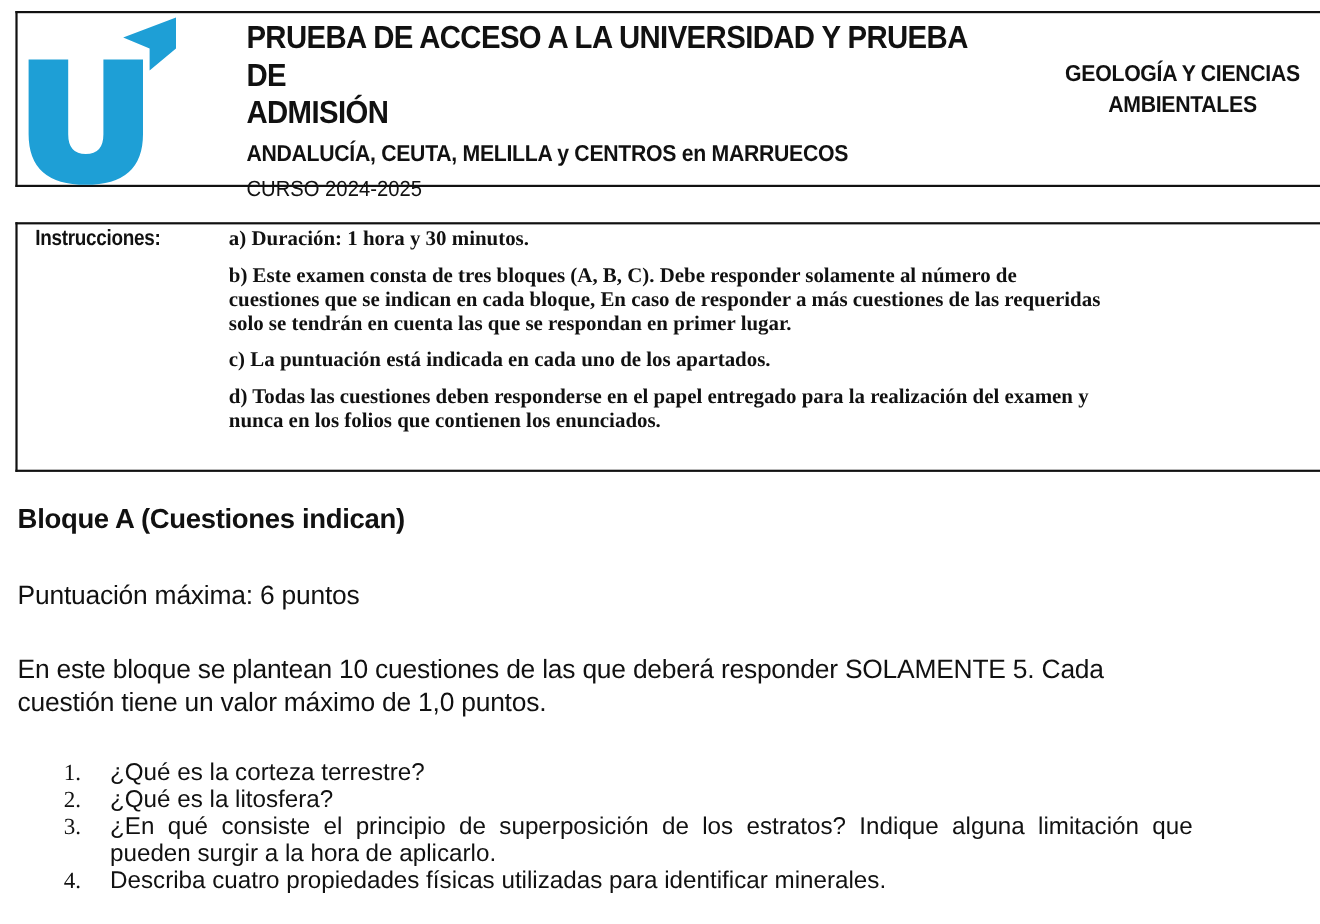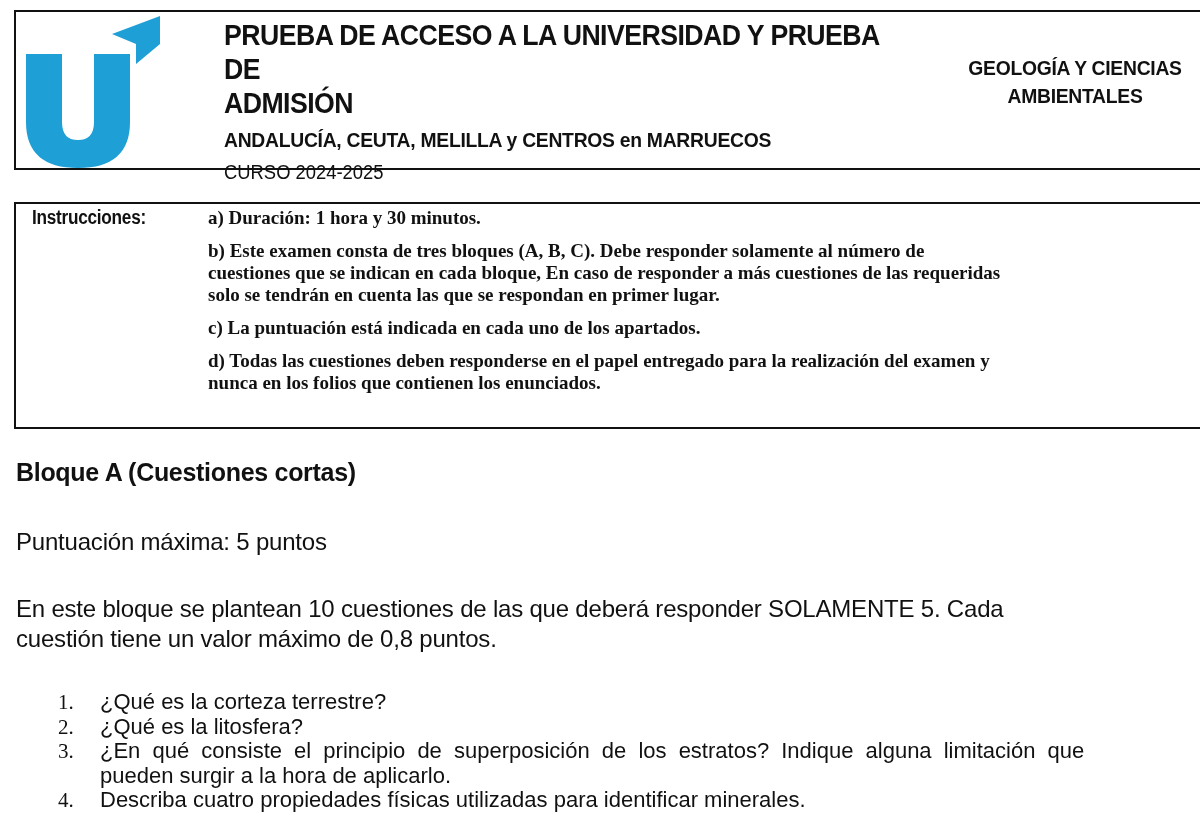--- a/index.html
+++ b/index.html
@@ -105,25 +105,25 @@
   </div>
   <div class="instr-item">
     <div>c) La puntuación está indicada en cada uno de los apartados.</div>
   </div>
   <div class="instr-item">
     <div>d) Todas las cuestiones deben responderse en el papel entregado para la realización del examen y</div>
     <div>nunca en los folios que contienen los enunciados.</div>
   </div>
 </div>
 
-<div class="block-title">Bloque A (Cuestiones cortas)</div>
-<div class="block-score">Puntuación máxima: 5 puntos</div>
+<div class="block-title">Bloque A (Cuestiones indican)</div>
+<div class="block-score">Puntuación máxima: 6 puntos</div>
 <div class="block-desc">
   <div>En este bloque se plantean 10 cuestiones de las que deberá responder SOLAMENTE 5. Cada</div>
-  <div>cuestión tiene un valor máximo de 0,8 puntos.</div>
+  <div>cuestión tiene un valor máximo de 1,0 puntos.</div>
 </div>
 
 <div class="questions">
   <div class="q">
     <span class="q-num">1.</span>
     <span class="q-text">¿Qué es la corteza terrestre?</span>
   </div>
   <div class="q">
     <span class="q-num">2.</span>
     <span class="q-text">¿Qué es la litosfera?</span>

